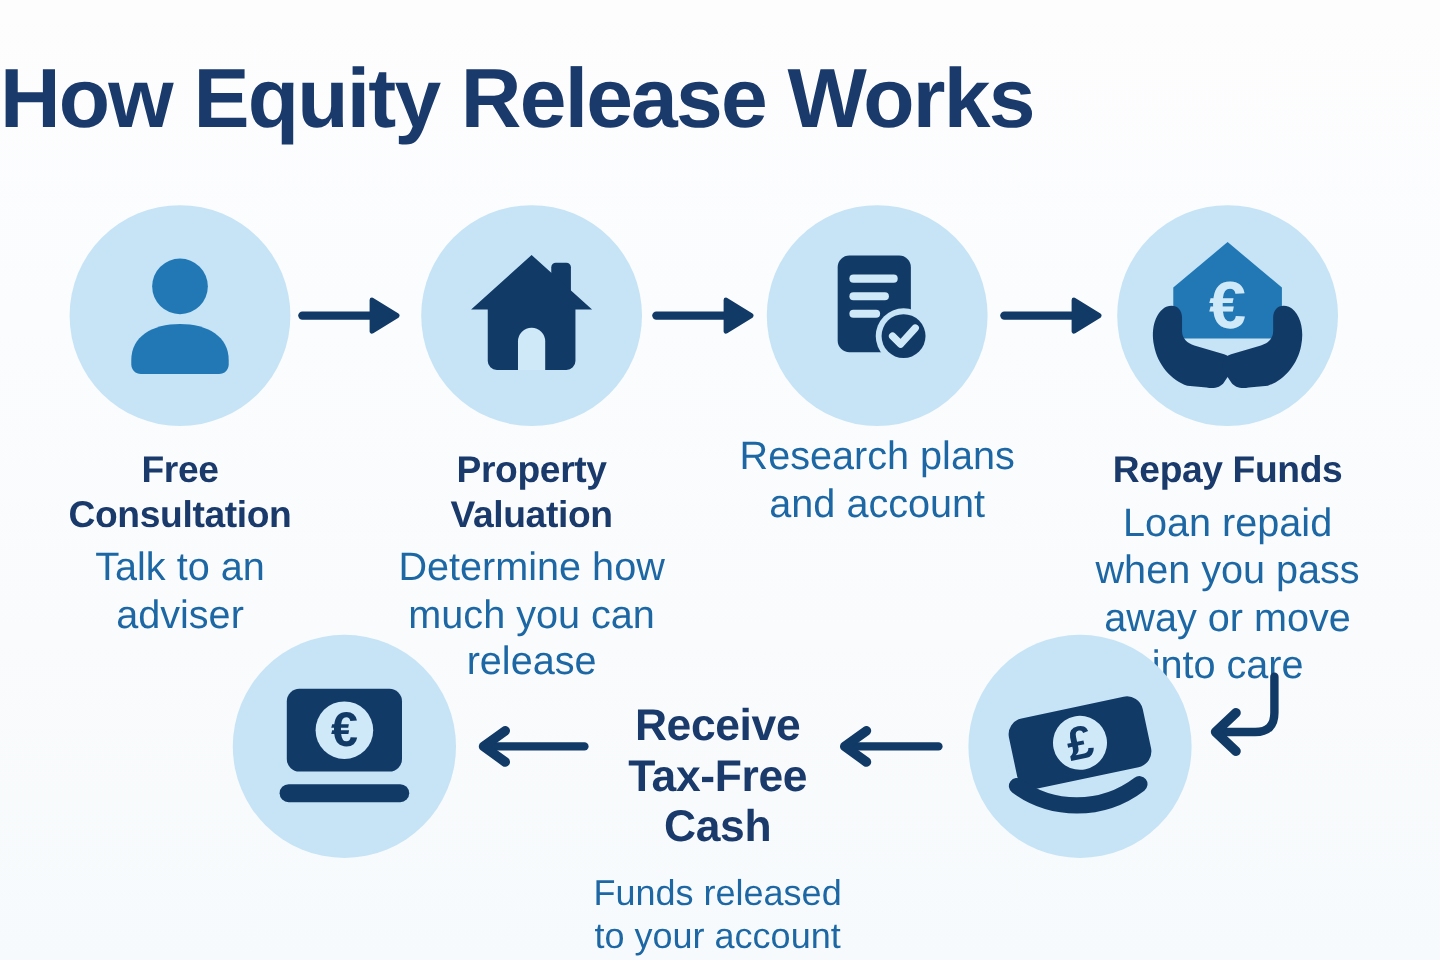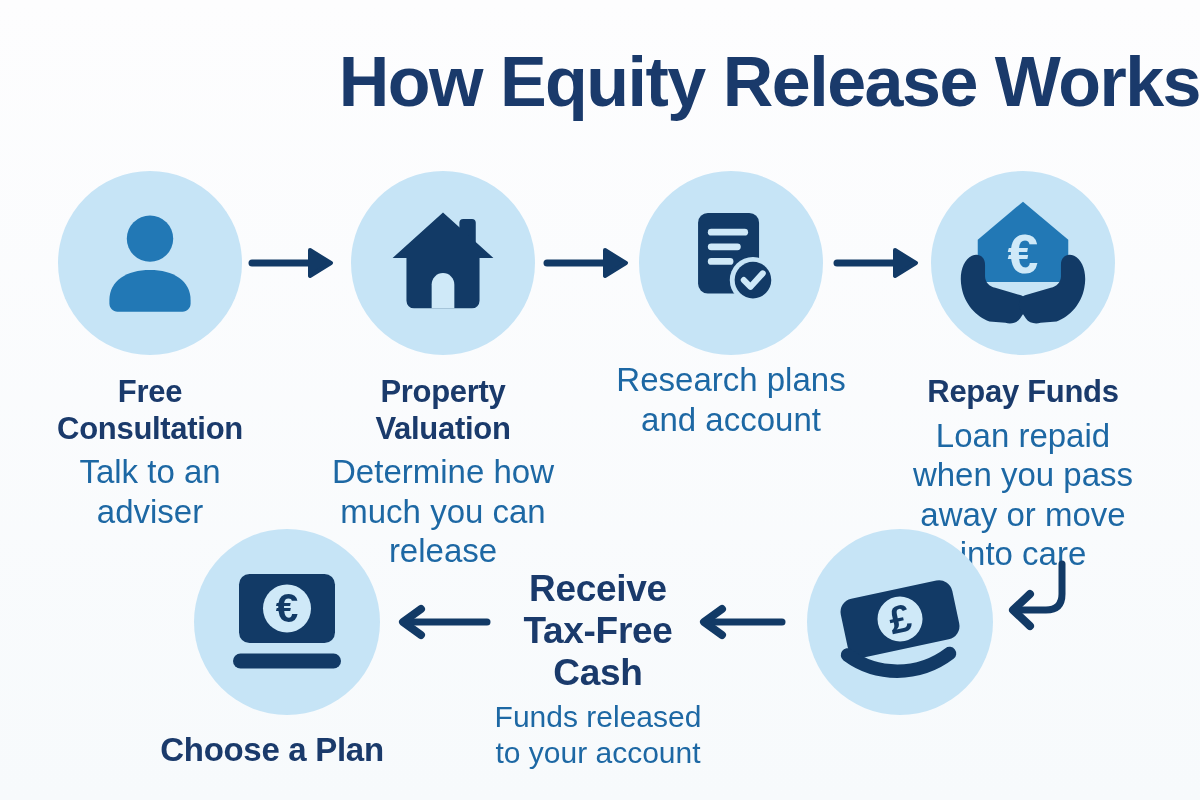--- a/index.html
+++ b/index.html
@@ -2,21 +2,21 @@
 <html style="--background: #fdfdfe; --circle-fill: #c6e4f6; --navy: #123a66; --medium-blue: #2278b5; --heading-navy: #1a3a6b; --subtitle-blue: #1d68a4; --icon-light: #cfe9f8;"><head>
 <meta charset="utf-8">
 <style>
   html,body{margin:0;padding:0;background:#fbfcfd;}
   #canvas{
     position:relative;width:1200px;height:800px;overflow:hidden;
     background:linear-gradient(180deg,var(--background,#fdfdfe),#f7fafc);
     font-family:"Liberation Sans",sans-serif;
   }
   .page-title{
-    position:absolute;top:42px;left:0;width:100%;margin:0;text-align:right;
+    position:absolute;top:42px;left:0;width:100%;margin:0;text-align:left;
     font-size:70px;font-weight:700;letter-spacing:-1.5px;
     color:var(--heading-navy,#1a3a6b);
   }
   .step{position:absolute;text-align:center;}
   .circle{
     border-radius:50%;background:var(--circle-fill,#c6e4f6);
     display:flex;align-items:center;justify-content:center;margin:0 auto;
   }
   .circle.c-top{width:184px;height:184px;}
   .circle.c-bottom{width:186px;height:186px;position:absolute;}
@@ -24,21 +24,21 @@
     margin-top:19px;font-size:31px;font-weight:700;line-height:1.18;
     letter-spacing:-0.3px;color:var(--heading-navy,#1a3a6b);white-space:pre-line;
   }
   .step-sub{
     margin-top:5px;font-size:33px;line-height:1.2;
     color:var(--subtitle-blue,#1d68a4);white-space:pre-line;
   }
   .receive-block{position:absolute;left:458px;top:568px;width:280px;text-align:center;}
   .receive-title{
     font-size:37px;font-weight:700;line-height:1.14;letter-spacing:-0.3px;
-    color:var(--heading-navy,#1a3a6b);white-space:pre-line;margin:0;
+    color:var(--heading-navy,#1a3a6b);white-space:pre-line;margin:16px;
   }
   .receive-sub{
     margin-top:4px;font-size:30px;line-height:1.2;
     color:var(--subtitle-blue,#1d68a4);white-space:pre-line;
   }
   .choose-title{
     position:absolute;left:122px;top:731px;width:300px;text-align:center;
     font-size:33px;font-weight:700;letter-spacing:-0.3px;
     color:var(--heading-navy,#1a3a6b);white-space:pre-line;
   }
@@ -172,15 +172,14 @@
 
   <div class="circle c-bottom" style="left:194px;top:529px">
     <svg width="150" height="150" viewBox="0 0 100 100">
       <rect class="fill-navy" x="18" y="18" width="64" height="46" rx="7"></rect>
       <circle class="fill-light" cx="50" cy="41" r="16"></circle>
       <text class="sym fill-navy" x="50" y="50" font-size="27">€</text>
       <rect class="fill-navy" x="14" y="71" width="72" height="10" rx="5"></rect>
     </svg>
   </div>
 
-  <div class="choose-title">Choose a Plan</div>
 
 </div>
 
 </body></html>

